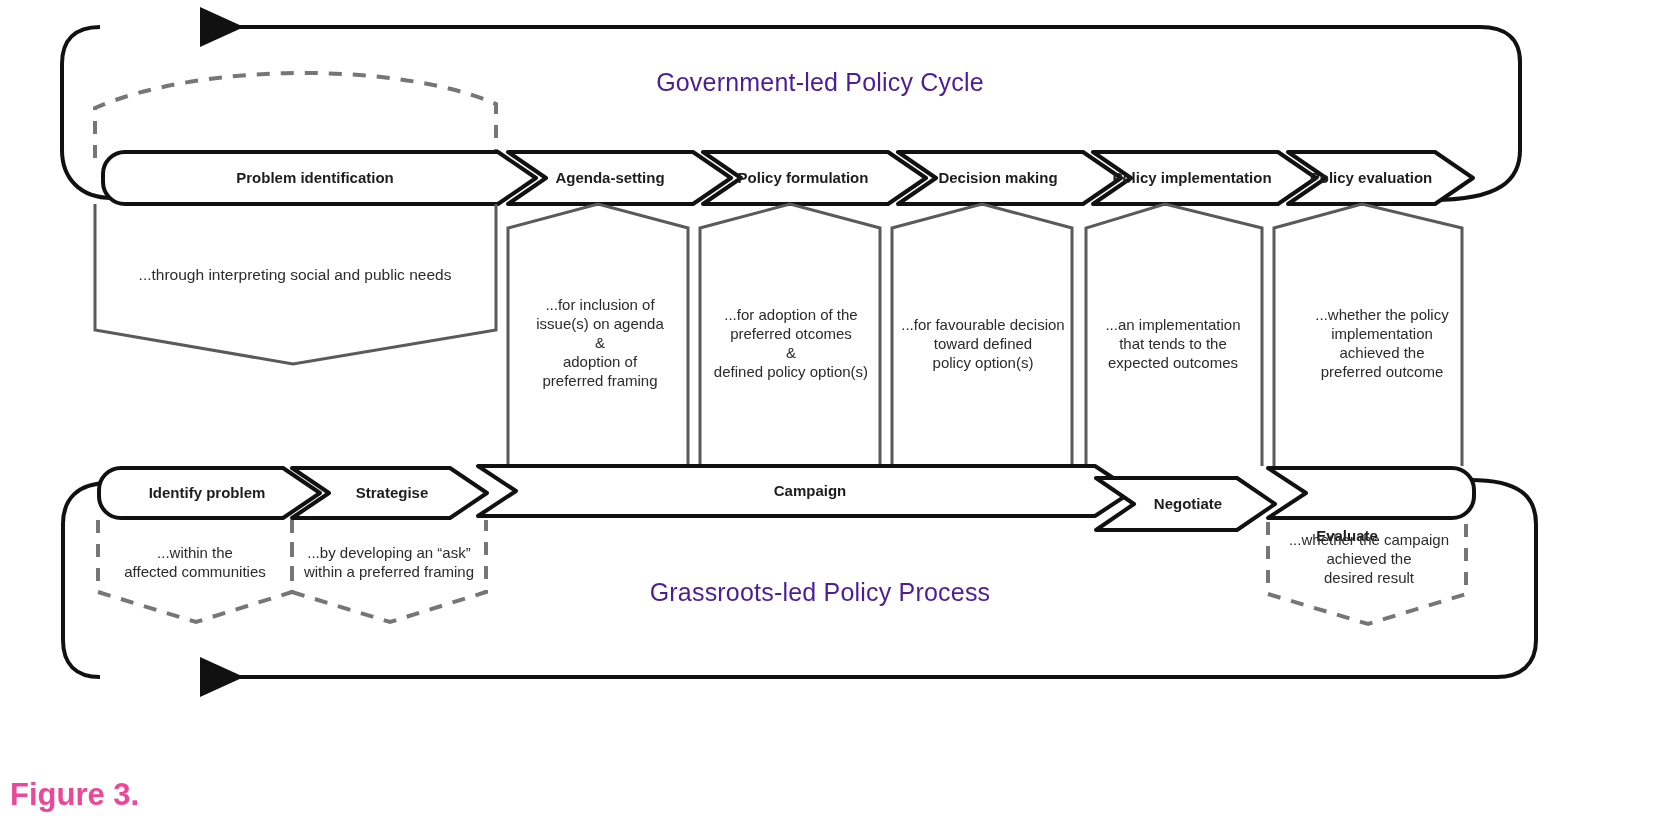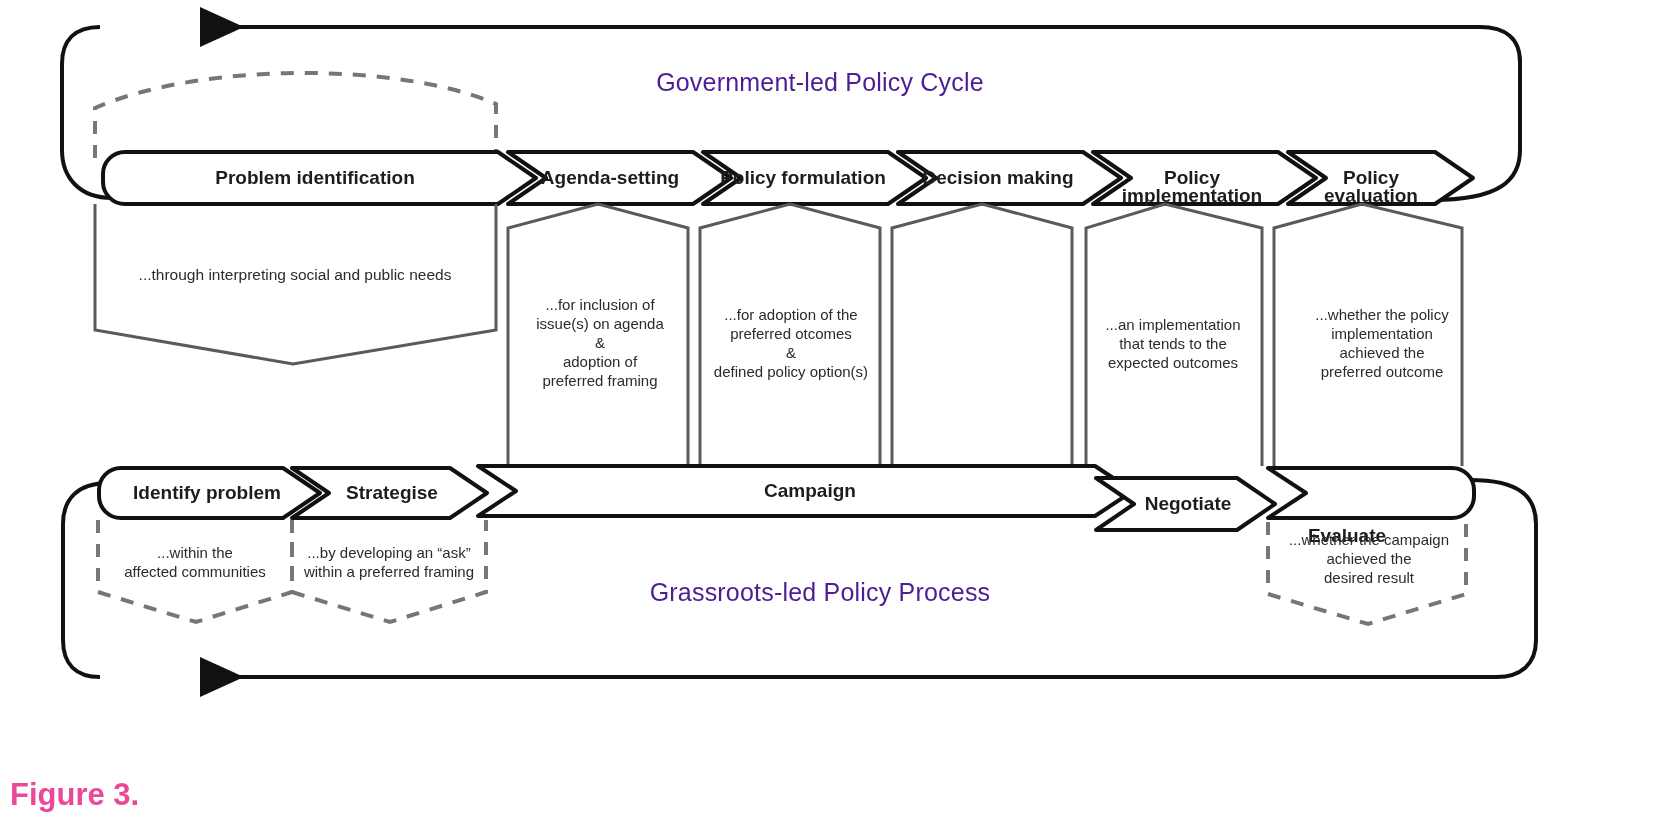--- a/index.html
+++ b/index.html
@@ -1,20 +1,20 @@
 <!DOCTYPE html>
 <html><head>
 <meta charset="utf-8">
 <style>
   html,body{margin:0;padding:0;background:#ffffff;}
   body{width:1675px;height:840px;font-family:"Liberation Sans",sans-serif;overflow:hidden;}
   #stage{position:relative;width:1675px;height:840px;background:#fff;}
   svg.layer{position:absolute;left:0;top:0;width:1675px;height:760px;}
   .lbl{position:absolute;text-align:center;color:#1d1d1d;}
-  .chev-lbl{font-weight:bold;font-size:19px;line-height:18px;}
+  .chev-lbl{font-weight:bold;font-size:15px;line-height:18px;}
   .note{font-size:15.5px;line-height:19px;color:#2b2b2b;}
   .note-sm{font-size:15px;line-height:19px;color:#2b2b2b;}
   .band-title{font-size:25px;color:#4c1d95;letter-spacing:.2px;font-weight:normal;}
   #caption{position:absolute;left:10px;top:760px;width:1660px;height:70px;
            display:flex;align-items:center;font-size:31px;color:#111;}
   #caption .fig{color:#ec4899;font-weight:bold;margin-right:12px;white-space:nowrap;}
   #caption .cap{font-weight:normal;}
 </style>
 </head>
 <body>
@@ -101,20 +101,23 @@
 
   <div class="lbl note-sm" style="left:510px;top:295px;width:180px;white-space:pre-line;">...for inclusion of
 issue(s) on agenda
 &amp;
 adoption of
 preferred framing</div>
   <div class="lbl note-sm" style="left:698px;top:305px;width:186px;white-space:pre-line;">...for adoption of the
 preferred otcomes
 &amp;
 defined policy option(s)</div>
+  <div class="lbl note-sm" style="left:888px;top:315px;width:190px;white-space:pre-line;">...for favourable decision
+toward defined
+policy option(s)</div>
   <div class="lbl note-sm" style="left:1082px;top:315px;width:182px;white-space:pre-line;">...an implementation
 that tends to the
 expected outcomes</div>
   <div class="lbl note-sm" style="left:1274px;top:305px;width:216px;white-space:pre-line;">...whether the policy
 implementation
 achieved the
 preferred outcome</div>
 
   <div class="lbl chev-lbl" style="left:112px;top:484px;width:190px;">Identify problem</div>
   <div class="lbl chev-lbl" style="left:312px;top:484px;width:160px;">Strategise</div>

